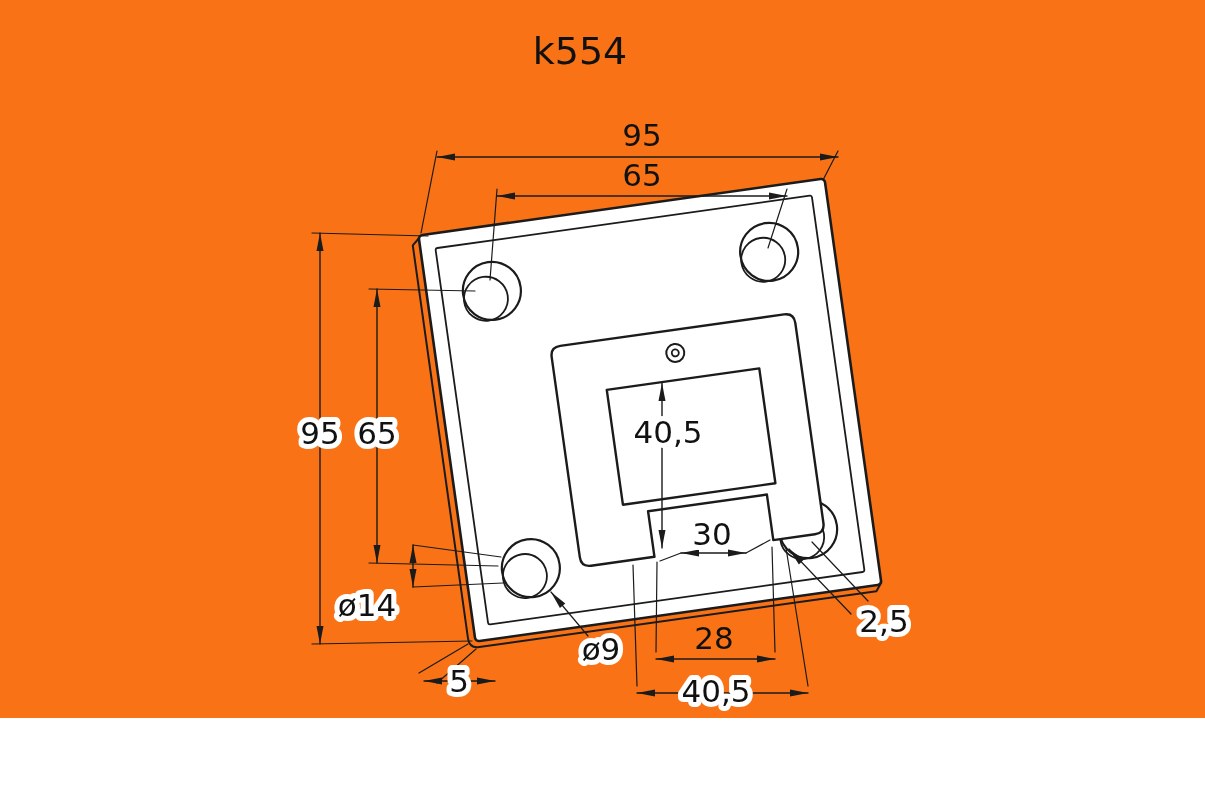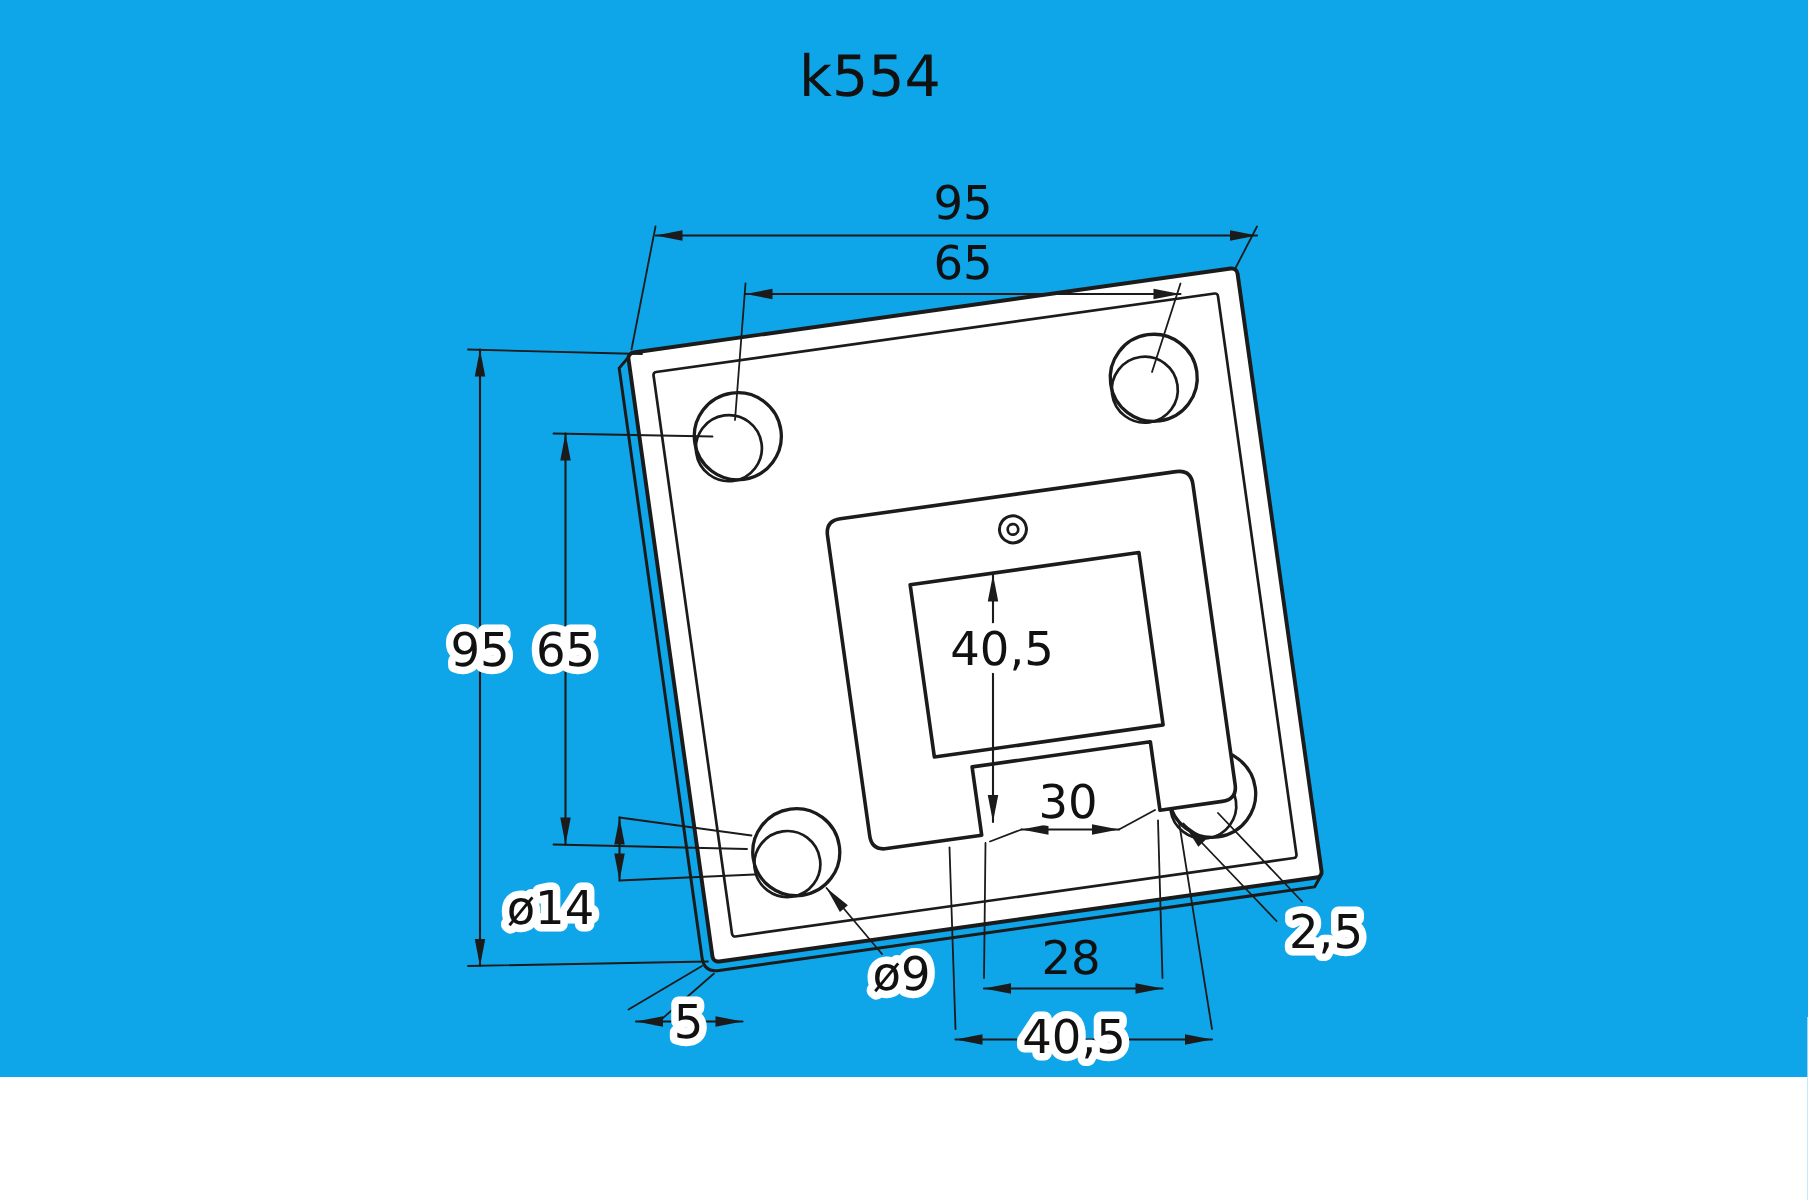--- a/index.html
+++ b/index.html
@@ -1,16 +1,16 @@
 <!DOCTYPE html>
 <html><head>
 <meta charset="utf-8">
 <style>
   html,body{margin:0;padding:0;background:#ffffff;width:1205px;height:800px;overflow:hidden;}
-  .stage{position:relative;width:1205px;height:718px;background:#0ea5e9;font-family:"DejaVu Sans",sans-serif;}
+  .stage{position:relative;width:1205px;height:718px;background:#f97316;font-family:"DejaVu Sans",sans-serif;}
   svg{display:block;}
   .thick{stroke:#1b1b1b;stroke-width:2.6;fill:#ffffff;stroke-linejoin:round;stroke-linecap:round;}
   .med{stroke:#1b1b1b;stroke-width:1.8;fill:none;stroke-linejoin:round;stroke-linecap:round;}
   .edge{stroke:#1b1b1b;stroke-width:2;fill:none;stroke-linejoin:round;stroke-linecap:round;}
   .dim{stroke:#1b1b1b;stroke-width:1.4;fill:none;stroke-linecap:round;}
   .ext{stroke:#1b1b1b;stroke-width:1.2;fill:none;stroke-linecap:round;}
   text{font-family:"DejaVu Sans",sans-serif;fill:#111111;}
   .dimtxt{font-size:31px;}
   .halo{paint-order:stroke fill;stroke:#ffffff;stroke-width:10px;stroke-linejoin:round;}
   .title{font-size:38px;}

